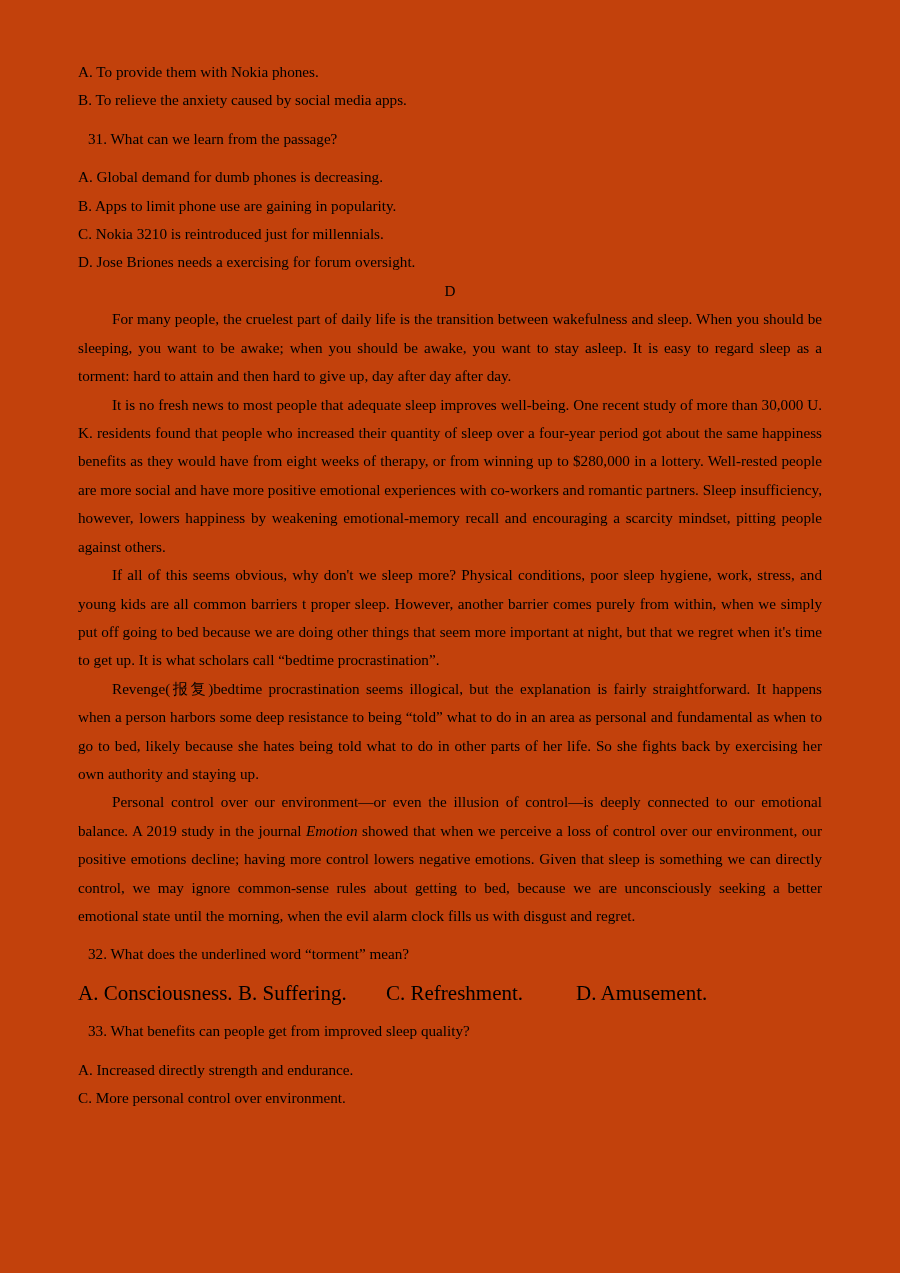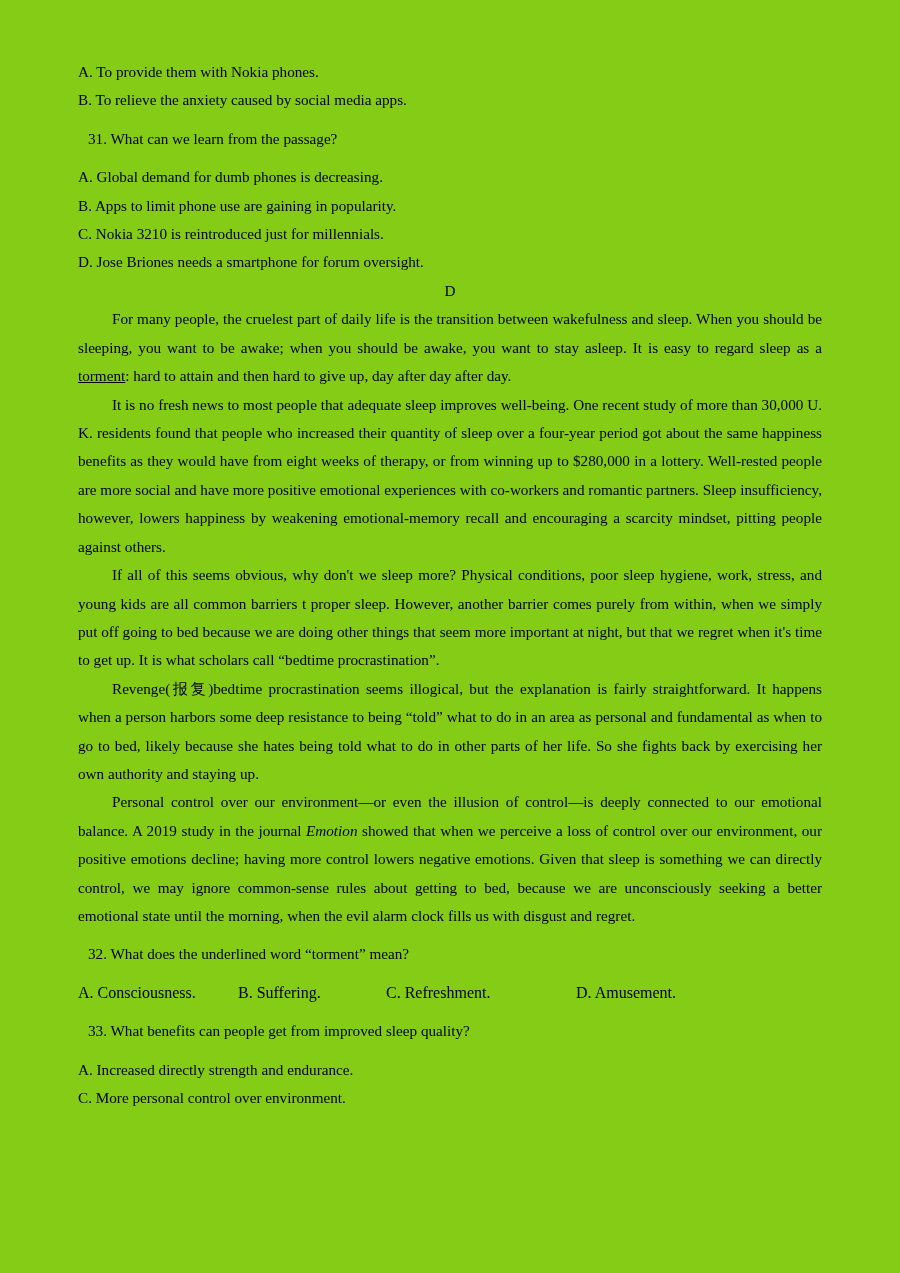--- a/index.html
+++ b/index.html
@@ -8,21 +8,21 @@
     background: #ffffff;
   }
   body {
     font-family: "Liberation Serif", serif;
     color: #000000;
   }
   .page {
     position: relative;
     width: 900px;
     height: 1273px;
-    background: #84cc16;
+    background: #c2410c;
     box-sizing: border-box;
     padding: 58px 78px 40px 78px;
     overflow: hidden;
   }
   .doc {
     font-size: 15.2px;
     line-height: 1.0;
   }
   .opt-line {
     margin: 0 0 0 0;
@@ -47,29 +47,28 @@
   .para {
     margin: 0;
     font-size: 15.2px;
     line-height: 28.4px;
     text-align: justify;
     text-justify: inter-word;
     text-indent: 34px;
     hyphens: none;
   }
   .u {
-    text-decoration: underline;
   }
   .it {
     font-style: italic;
   }
   .opt-row {
     margin: 0;
     padding: 0;
-    font-size: 16px;
+    font-size: 21px;
     line-height: 28.4px;
     display: block;
     white-space: pre;
   }
   .opt-row span.cell {
     display: inline-block;
   }
   .c1 { width: 160px; }
   .c2 { width: 148px; }
   .c3 { width: 190px; }
@@ -80,21 +79,21 @@
 <div class="page">
   <div class="doc">
 
     <div class="opt-line">A. To provide them with Nokia phones.</div>
     <div class="opt-line">B. To relieve the anxiety caused by social media apps.</div>
 
     <div class="q-line">31. What can we learn from the passage?</div>
     <div class="opt-line">A. Global demand for dumb phones is decreasing.</div>
     <div class="opt-line">B. Apps to limit phone use are gaining in popularity.</div>
     <div class="opt-line">C. Nokia 3210 is reintroduced just for millennials.</div>
-    <div class="opt-line">D. Jose Briones needs a smartphone for forum oversight.</div>
+    <div class="opt-line">D. Jose Briones needs a exercising for forum oversight.</div>
 
     <div class="section-letter">D</div>
 
     <p class="para"><span>For many people, the cruelest part of daily life is the transition between wakefulness and sleep. When you should be sleeping, you want to be awake; when you should be awake, you want to stay asleep. It is easy to regard sleep as a </span><span class="u">torment</span><span>: hard to attain and then hard to give up, day after day after day.</span></p>
 
     <p class="para">It is no fresh news to most people that adequate sleep improves well-being. One recent study of more than 30,000 U. K. residents found that people who increased their quantity of sleep over a four-year period got about the same happiness benefits as they would have from eight weeks of therapy, or from winning up to $280,000 in a lottery. Well-rested people are more social and have more positive emotional experiences with co-workers and romantic partners. Sleep insufficiency, however, lowers happiness by weakening emotional-memory recall and encouraging a scarcity mindset, pitting people against others.</p>
 
     <p class="para">If all of this seems obvious, why don't we sleep more? Physical conditions, poor sleep hygiene, work, stress, and young kids are all common barriers t proper sleep. However, another barrier comes purely from within, when we simply put off going to bed because we are doing other things that seem more important at night, but that we regret when it's time to get up. It is what scholars call “bedtime procrastination”.</p>
 
     <p class="para">Revenge(报复)bedtime procrastination seems illogical, but the explanation is fairly straightforward. It happens when a person harbors some deep resistance to being “told” what to do in an area as personal and fundamental as when to go to bed, likely because she hates being told what to do in other parts of her life. So she fights back by exercising her own authority and staying up.</p>

